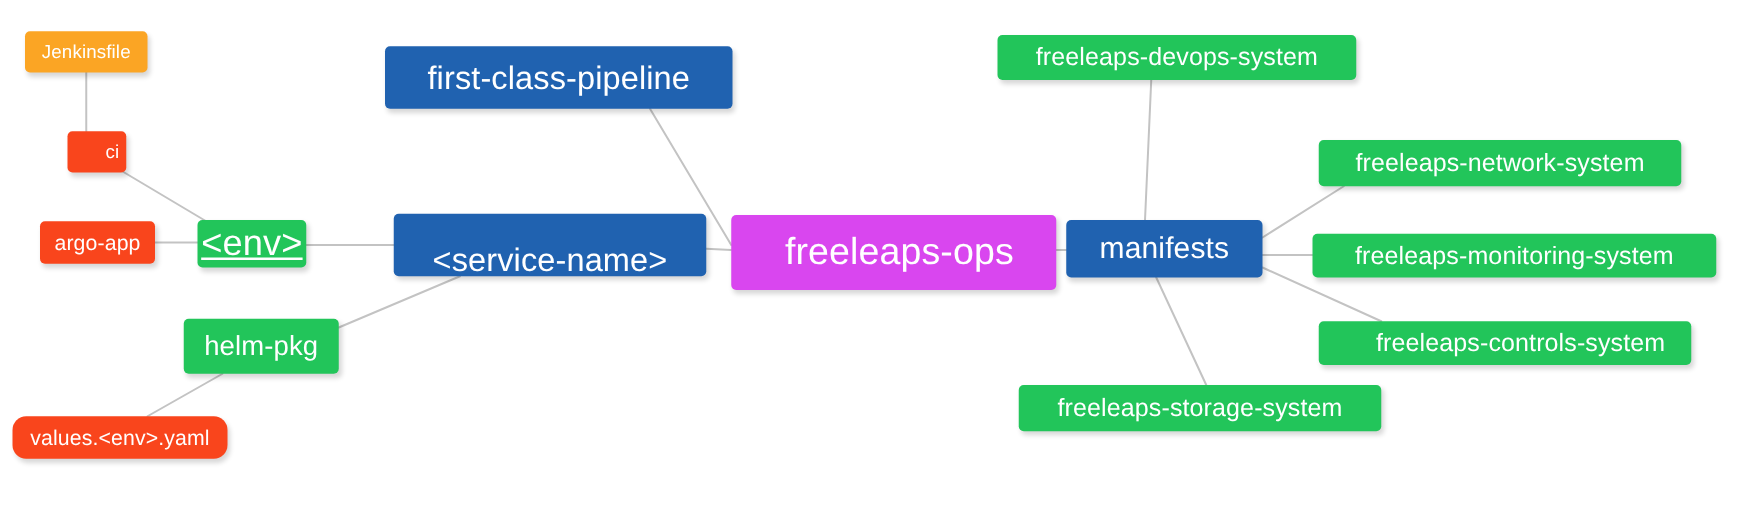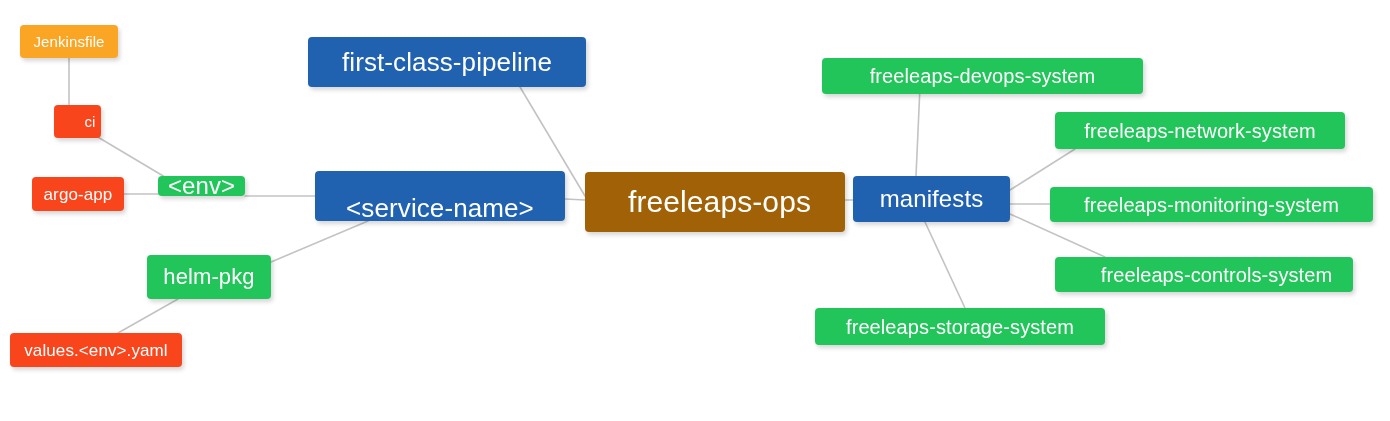--- a/index.html
+++ b/index.html
@@ -40,21 +40,21 @@
     letter-spacing: 0.1px;
     box-shadow: 2px 3px 4px rgba(0, 0, 0, 0.16);
     padding: 0 11px;
     user-select: none;
   }
   .node-label {
     display: block;
     white-space: nowrap;
   }
   
-  .c-root   { background: #a16207; padding-left: 20px; }
+  .c-root   { background: #d946ef; padding-left: 20px; }
   .c-blue   { background: #2062b0; }
   .c-green  { background: #22c55a; }
   .c-orange { background: #fba524; }
   .c-red    { background: #f9451c; }
 </style>
 </head>
 <body>
 
 <div id="canvas">
   <svg id="edge-layer" viewBox="0 0 1390 421" width="1390" height="421" xmlns="http://www.w3.org/2000/svg">
@@ -79,39 +79,39 @@
       </div>
       <div class="node c-blue" style="left: 308px; top: 37px; width: 278px; height: 50px; font-size: 26px;">
         <span class="node-label">first-class-pipeline</span>
       </div>
       <div class="node c-blue" style="left: 315px; top: 171px; width: 250px; height: 50px; font-size: 26px; align-items: flex-end;">
         <span class="node-label">&lt;service-name&gt;</span>
       </div>
       <div class="node c-blue" style="left: 853px; top: 176px; width: 157px; height: 46px; font-size: 24px;">
         <span class="node-label">manifests</span>
       </div>
-      <div class="node c-green" style="left: 158px; top: 176px; width: 87px; height: 20px; font-size: 24px;">
+      <div class="node c-green" style="left: 158px; top: 176px; width: 87px; height: 38px; font-size: 29px; text-decoration: underline;">
         <span class="node-label">&lt;env&gt;</span>
       </div>
       <div class="node c-green" style="left: 147px; top: 255px; width: 124px; height: 44px; font-size: 22px;">
         <span class="node-label">helm-pkg</span>
       </div>
       <div class="node c-red" style="left: 54px; top: 105px; width: 32px; height: 33px; font-size: 15px; padding-left: 36px;">
         <span class="node-label">ci</span>
       </div>
       <div class="node c-orange" style="left: 20px; top: 25px; width: 98px; height: 33px; font-size: 15px;">
         <span class="node-label">Jenkinsfile</span>
       </div>
       <div class="node c-red" style="left: 32px; top: 177px; width: 92px; height: 34px; font-size: 17px;">
         <span class="node-label">argo-app</span>
       </div>
-      <div class="node c-red" style="left: 10px; top: 333px; width: 172px; height: 34px; font-size: 17px;">
+      <div class="node c-red" style="left: 10px; top: 333px; width: 172px; height: 34px; font-size: 17px; border-radius: 11px;">
         <span class="node-label">values.&lt;env&gt;.yaml</span>
       </div>
-      <div class="node c-green" style="left: 822px; top: 28px; width: 321px; height: 36px; font-size: 20px; margin-top: 30px;">
+      <div class="node c-green" style="left: 798px; top: 28px; width: 287px; height: 36px; font-size: 20px;">
         <span class="node-label">freeleaps-devops-system</span>
       </div>
       <div class="node c-green" style="left: 1055px; top: 112px; width: 290px; height: 37px; font-size: 20px;">
         <span class="node-label">freeleaps-network-system</span>
       </div>
       <div class="node c-green" style="left: 1050px; top: 187px; width: 323px; height: 35px; font-size: 20px;">
         <span class="node-label">freeleaps-monitoring-system</span>
       </div>
       <div class="node c-green" style="left: 1055px; top: 257px; width: 298px; height: 35px; font-size: 20px; padding-left: 36px;">
         <span class="node-label">freeleaps-controls-system</span>

